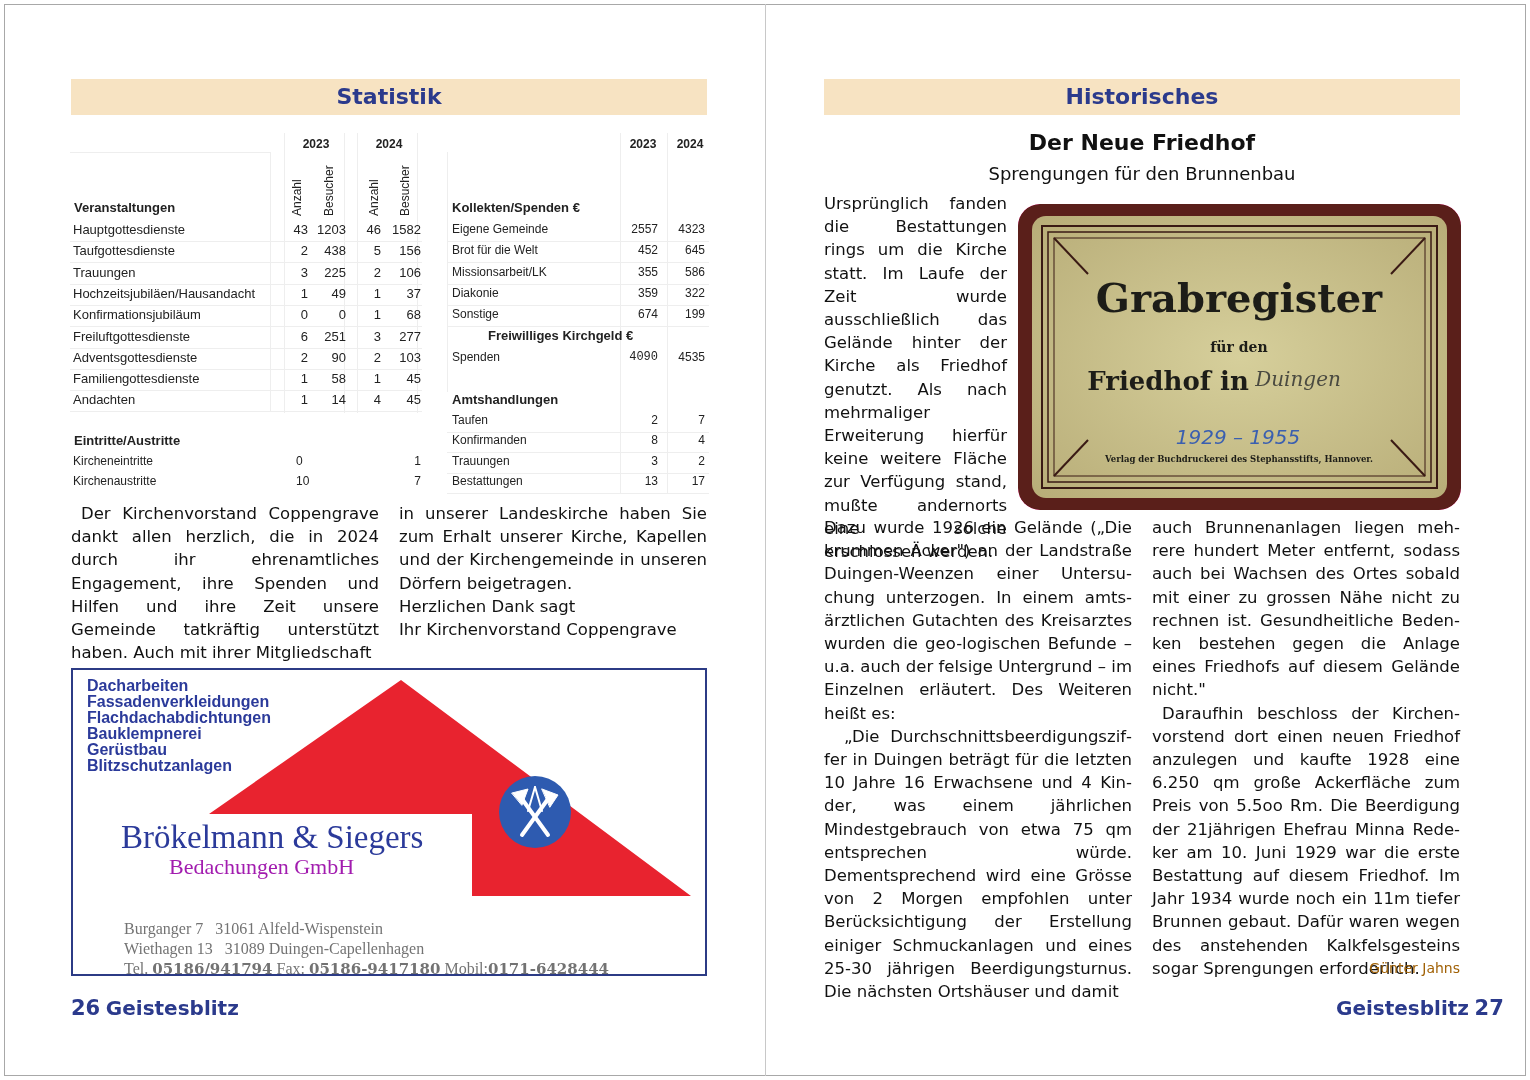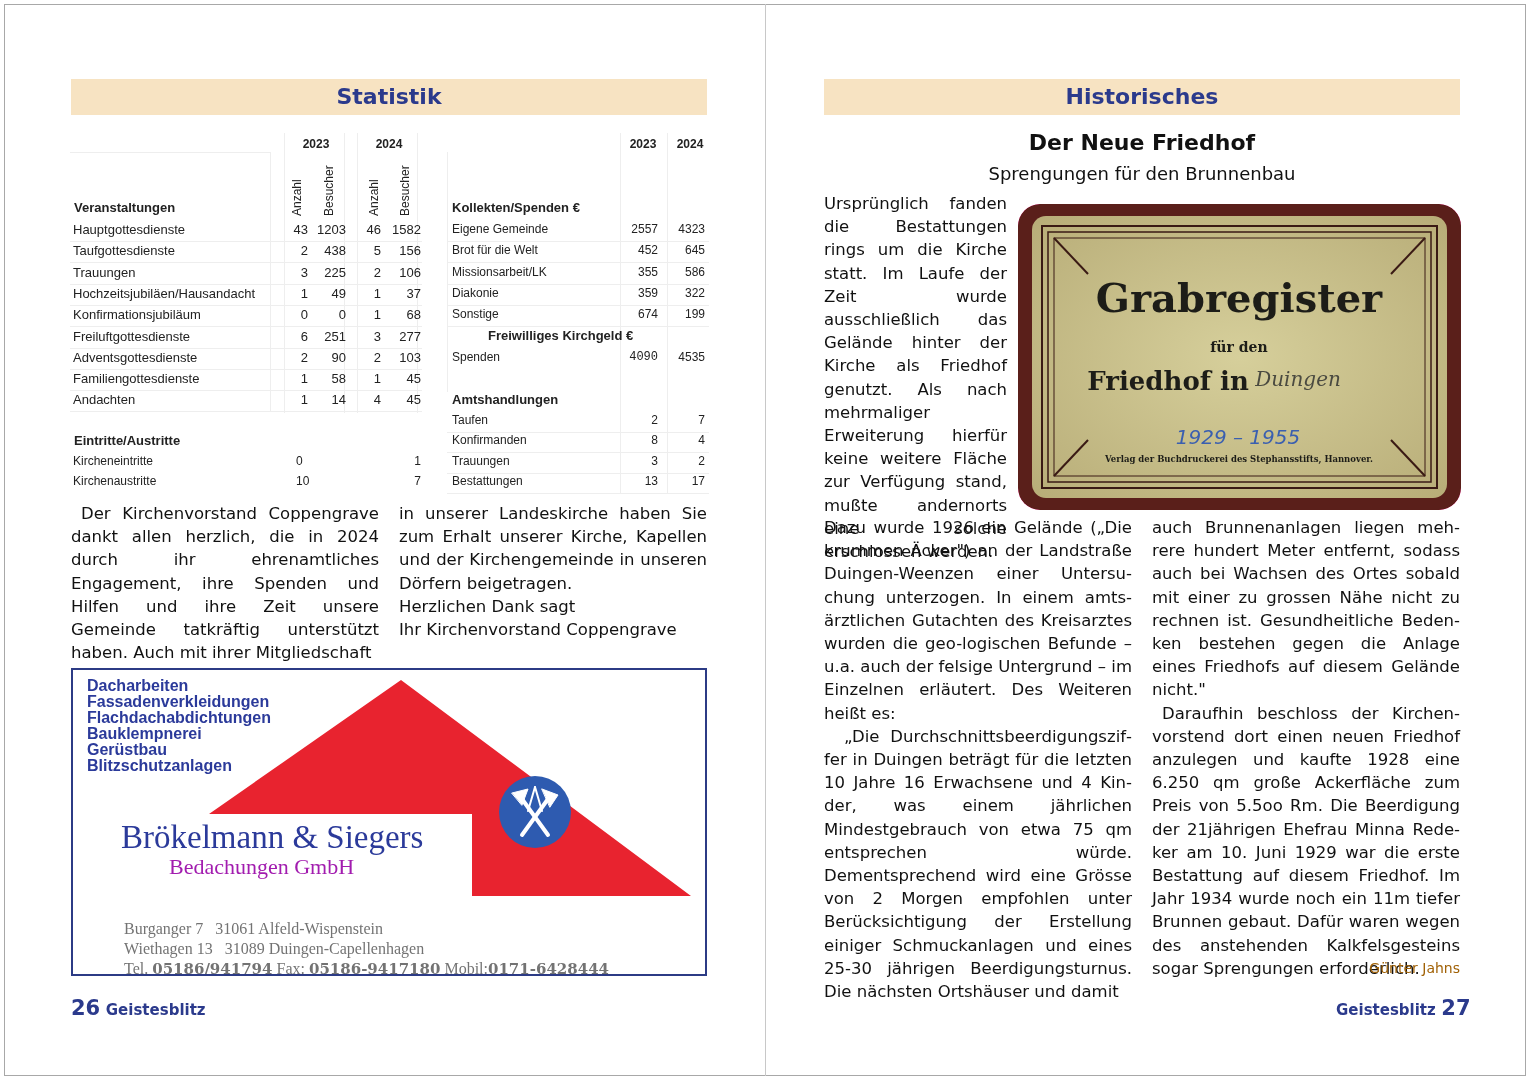--- a/index.html
+++ b/index.html
@@ -26,21 +26,21 @@
   .ad { position:absolute; left:71px; top:668px; width:636px; height:308px; border:2px solid #2c3b85; box-sizing:border-box; background:#fff; overflow:hidden; }
   .ad-services { position:absolute; left:14px; top:8px; font-family:Liberation Sans, sans-serif; font-weight:bold; font-size:16px; line-height:16px; color:#2b3a9a; }
   .ad-name { position:absolute; left:48px; top:150px; font-family:"Liberation Serif", serif; font-size:33px; color:#2b3a9a; line-height:34px; }
   .ad-sub { position:absolute; left:96px; top:184px; font-family:"Liberation Serif", serif; font-size:22px; color:#a21caf; }
   .ad-lines { position:absolute; left:51px; top:225px; font-family:"Liberation Serif", serif; font-size:16px; line-height:20px; color:#737373;margin-top:24px; }
   .ad-lines b { font-family:"DejaVu Serif", serif; font-weight:bold; font-size:15px; }
   .ad-mail { padding-left:56px; }
 
   .folio { position:absolute; color:#2b3a8c; font-weight:bold; font-family:"DejaVu Sans", sans-serif; }
   .folio .pn { font-size:21px; }
-  .folio .nm { font-size:15px;margin-top:41px; }
+  .folio .nm { font-size:20px;margin-top:41px; }
 
   .art-title { position:absolute; left:823px; width:638px; text-align:center; font-weight:bold; font-size:22px; color:#111; top:130px; }
   .art-sub { position:absolute; left:823px; width:638px; text-align:center; font-size:18px; color:#111; top:163px; }
   .author { position:absolute; right:70px; top:960px; font-size:14px; color:#a16207; }
 
   .photo { position:absolute; left:1018px; top:204px; width:443px; height:306px; border-radius:22px; background:#ec4899; overflow:hidden; }
 </style>
 </head>
 <body>
 

